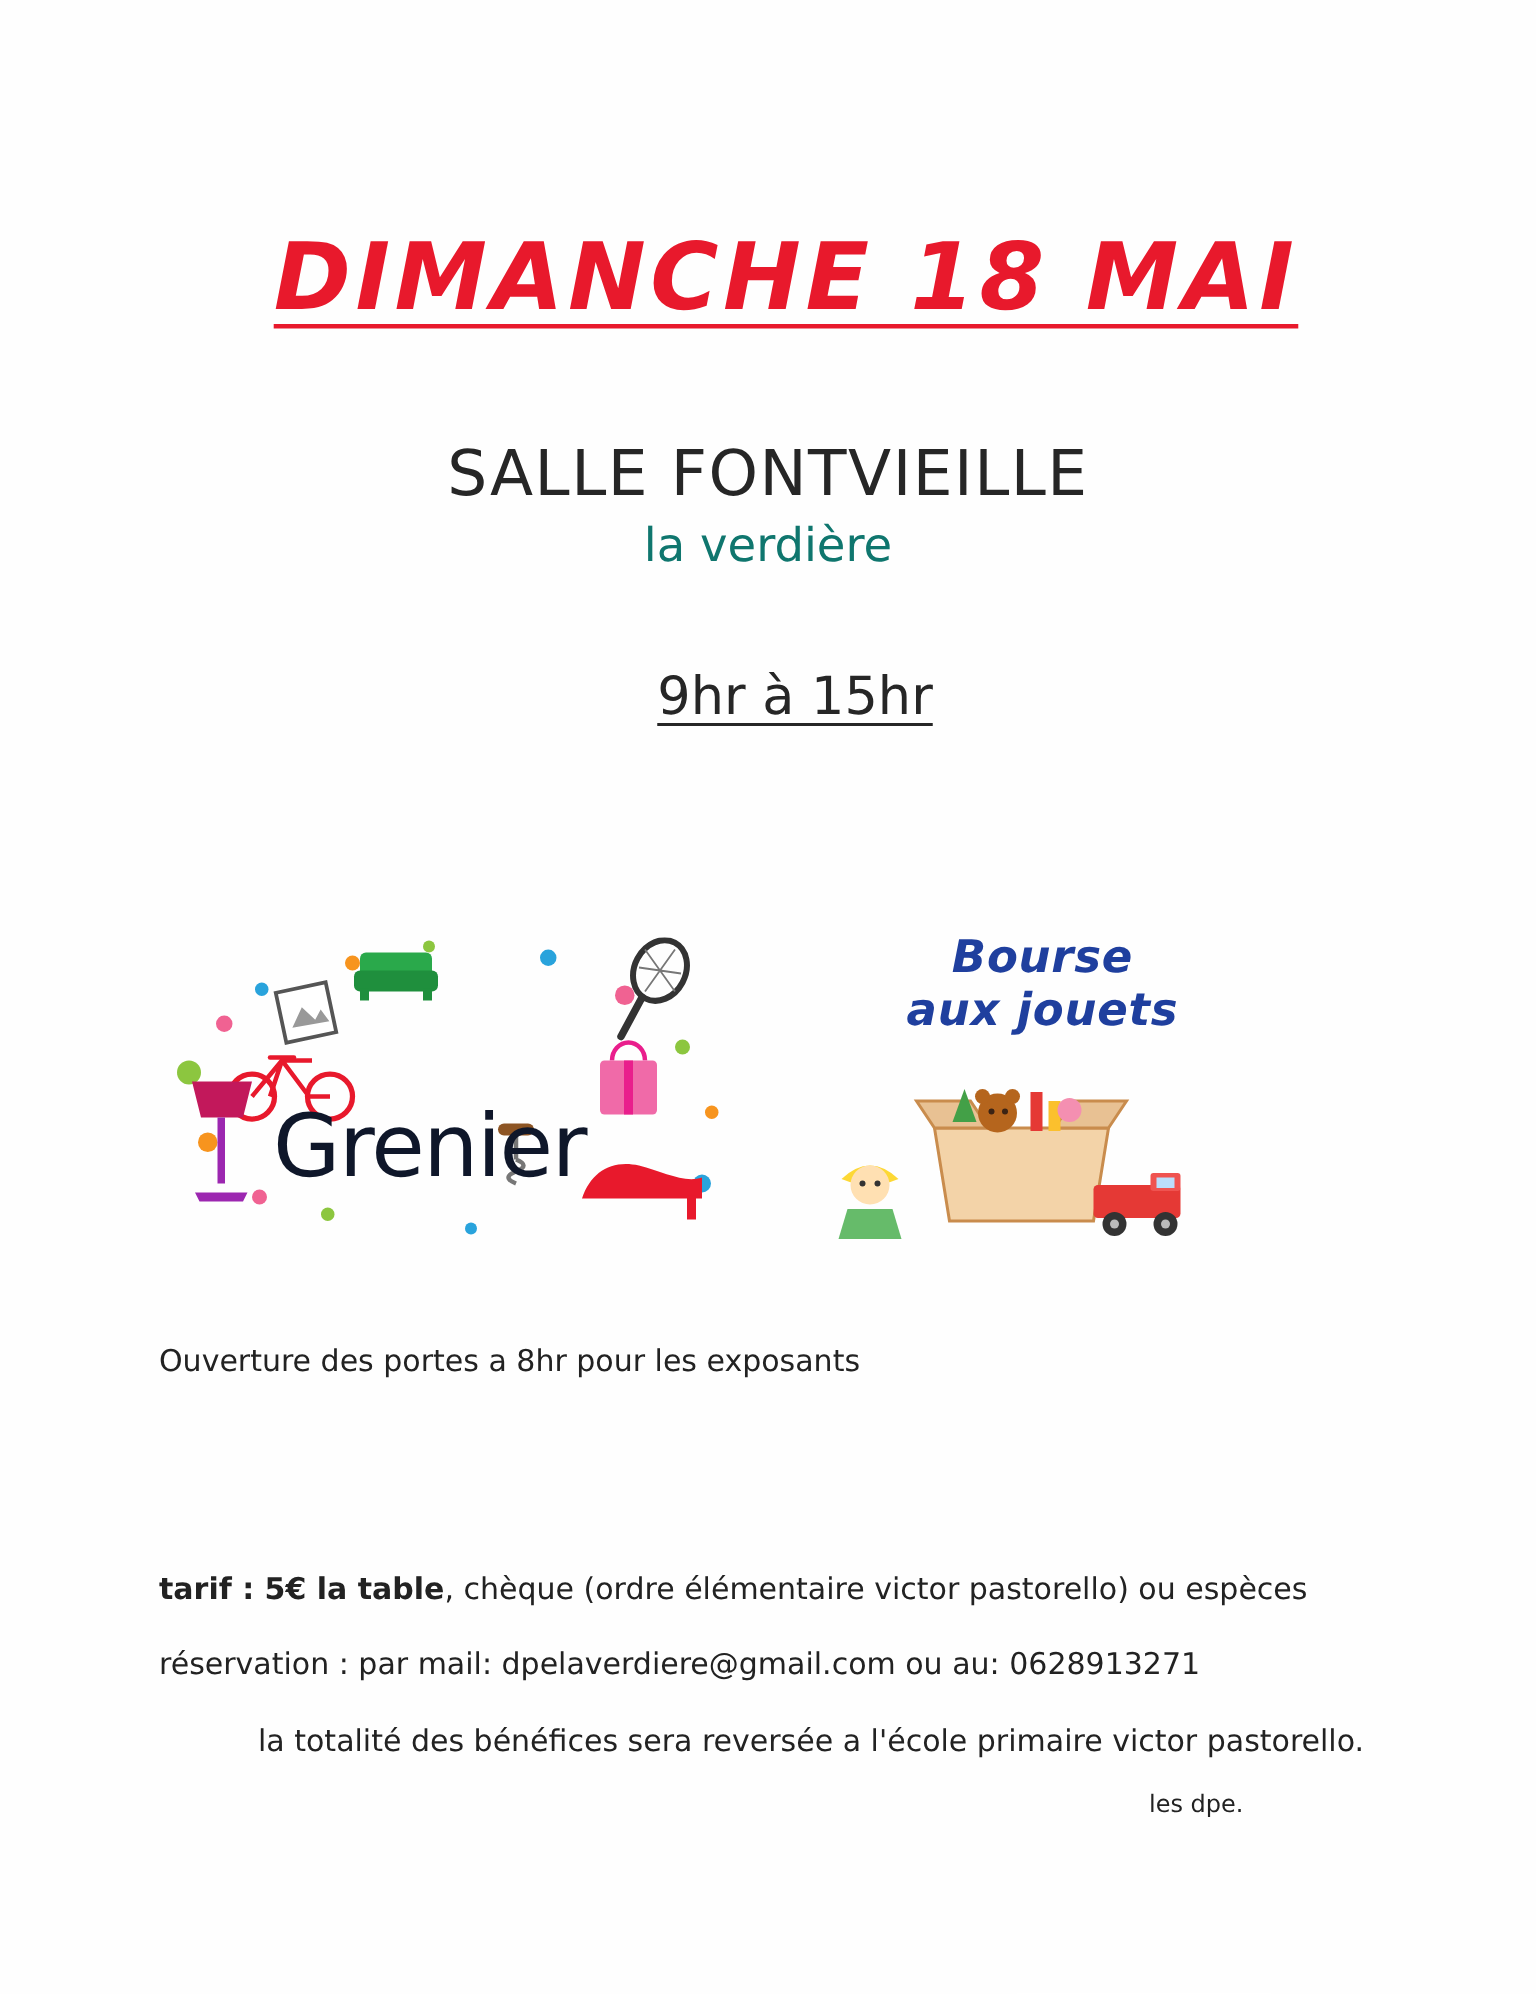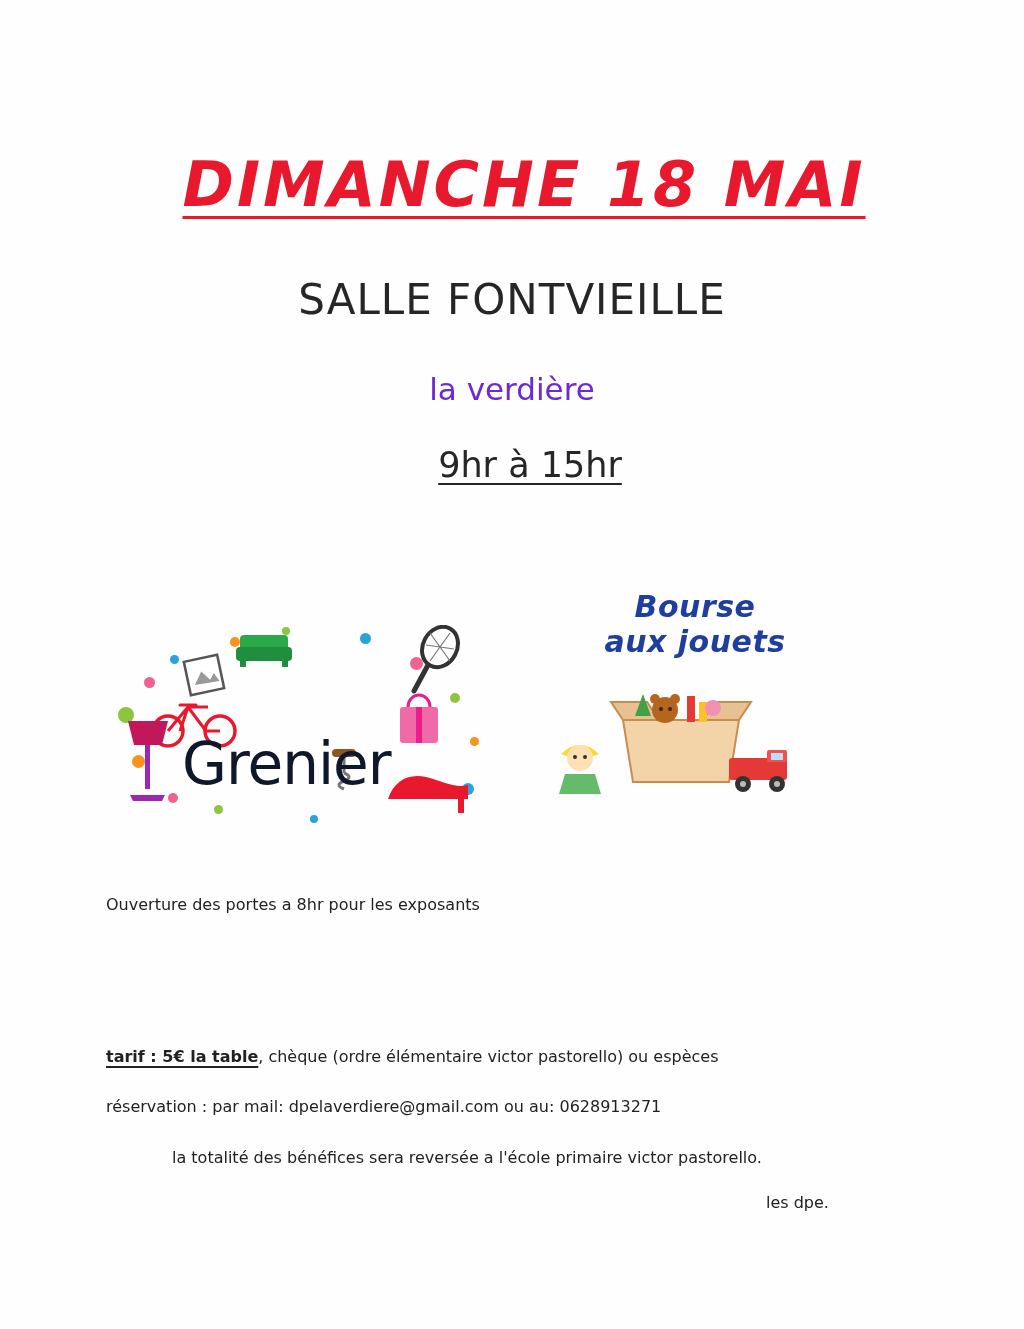--- a/index.html
+++ b/index.html
@@ -36,38 +36,38 @@
     letter-spacing: 3px;
     color: #e8192c;
     text-decoration: underline;
     text-decoration-thickness: 3px;
     text-underline-offset: 10px;
     margin-left: 12px;
   }
 
   .title-sub {
     position: absolute;
-    top: 275px;
+    top: 291px;
     left: 0;
     width: 100%;
     text-align: center;
     font-size: 42px;
     letter-spacing: 1px;
     color: #262626;
     font-family: "DejaVu Sans", sans-serif;
   }
 
   .title-place {
     position: absolute;
-    top: 371px;
+    top: 346px;
     left: 0;
     width: 100%;
     text-align: center;
     font-size: 31px;
-    color: #6d28d9;
+    color: #0f766e;
   }
 
   .title-hours {
     position: absolute;
     top: 445px;
     left: 0;
     width: 100%;
     text-align: center;
     font-size: 35px;
     color: #262626;
@@ -81,21 +81,21 @@
   .logo-vide {
     position: absolute;
     left: 110px;
     top: 615px;
     width: 390px;
     height: 230px;
   }
   .logo-bourse {
     position: absolute;
     left: 545px;
-    top: 590px;
+    top: 622px;
     width: 300px;
     height: 215px;
   }
 
   .vide-text-1 {
     position: absolute;
     left: 130px;
     top: 58px;
     font-size: 54px;
     color: #8cc63f;
@@ -123,33 +123,32 @@
     font-style: italic;
     color: #1f3f9e;
     line-height: 1.15;
     letter-spacing: 0.5px;
   }
 
   
   .body-text {
     position: absolute;
     left: 106px;
-    font-size: 16px;
+    font-size: 20px;
     color: #222;
     font-family: "DejaVu Sans", sans-serif;
   }
   .line-open   { top: 895px; }
   .line-food   { top: 948px; }
   .line-tarif  { top: 1047px; }
   .line-resa   { top: 1097px; left: 106px; }
   .line-total  { top: 1148px; left: 128px; margin-left: 44px; }
   .line-sign   { top: 1193px; left: 766px; font-size: 16px; }
 
   .underlined {
-    text-decoration: underline;
     text-decoration-thickness: 1.5px;
     text-underline-offset: 4px;
     font-weight: 600;
   }
 
   
   .dot { position: absolute; border-radius: 50%; }
 </style>
 </head>
 <body>

